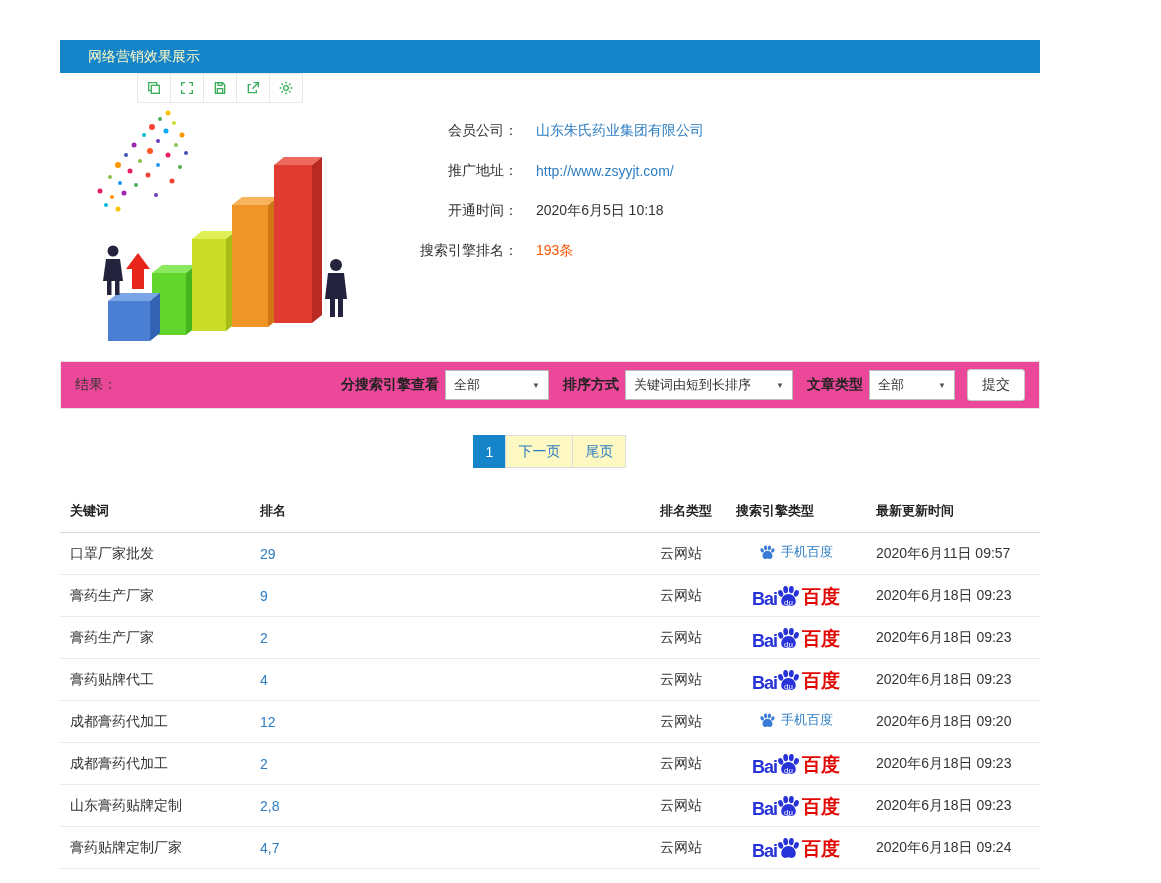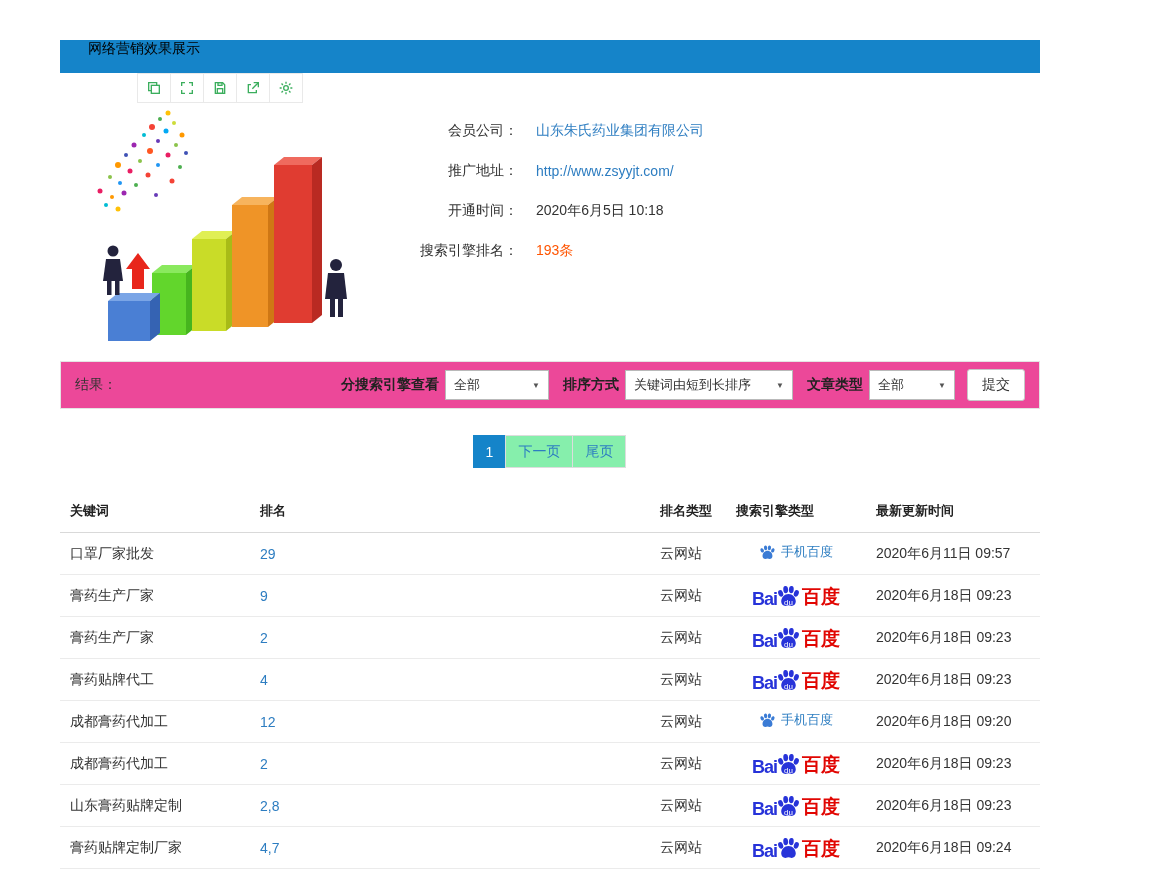--- a/index.html
+++ b/index.html
@@ -1,22 +1,22 @@
 <!DOCTYPE html>
 <html><head>
 <meta charset="utf-8">
 <style>
   * { margin:0; padding:0; box-sizing:border-box; }
   html,body { width:1161px; height:883px; background:#ffffff; overflow:hidden;
     font-family:"Liberation Sans","DejaVu Sans",sans-serif; color:#333; }
   .container { width:980px; margin:40px 0 0 60px; }
 
   
-  .header-bar { height:33px; background:#1584c9; color:#000000; display:flex;
-    align-items:flex-start; padding-left:28px; font-size:14px; }
+  .header-bar { height:33px; background:#1584c9; color:#fef9c3; display:flex;
+    align-items:center; padding-left:28px; font-size:14px; }
 
   
   .toolbar { display:flex; margin-left:78px; }
   .tool-btn { width:34px; height:30px; background:#fff; border:1px solid #e9e9e9;
     display:flex; align-items:center; justify-content:center; cursor:pointer; margin-left:-1px; }
 
   
   .top-section { display:flex; margin-top:2px; }
   .chart-box { width:290px; height:242px; flex:none; }
   .info-fields { margin:6px 6px 0 18px; }
@@ -34,21 +34,21 @@
   .select { height:30px; background:#fff; border:1px solid #b9b9b9; display:flex;
     align-items:center; padding:0 8px; font-size:13px; color:#333; cursor:pointer; }
   .select .caret { margin-left:auto; font-size:8px; color:#555; padding-left:8px; }
   .sel-engine { width:104px; } .sel-sort { width:168px; } .sel-article { width:86px; }
   .submit-btn { height:32px; padding:0 14px; margin-left:12px; background:#fff;
     border:1px solid #c7c7c7; border-radius:3px; font-size:14px; color:#333; cursor:pointer; }
 
   
   .pagination { display:flex; justify-content:center; margin-top:26px; }
   .page-item { min-width:32px; height:33px; display:flex; align-items:center; justify-content:center;
-    border:1px solid #ddd; background:#86efac; color:#2d7dc1; font-size:14px; padding:0 12px;
+    border:1px solid #ddd; background:#fef9c3; color:#2d7dc1; font-size:14px; padding:0 12px;
     margin-left:-1px; cursor:pointer; }
   .page-item.active { background:#1584c9; border-color:#1584c9; color:#fff; }
 
   
   table { width:100%; border-collapse:collapse; margin-top:22px; }
   th { text-align:left; font-size:13px; font-weight:bold; color:#222;
     padding:12px 10px; border-bottom:1px solid #d9d9d9; }
   td { font-size:14px; padding:0 10px; height:42px; border-bottom:1px solid #ebebeb; }
   td.rank { color:#2d7dc1; cursor:pointer; }
   td.engine-cell { text-align:center; }

